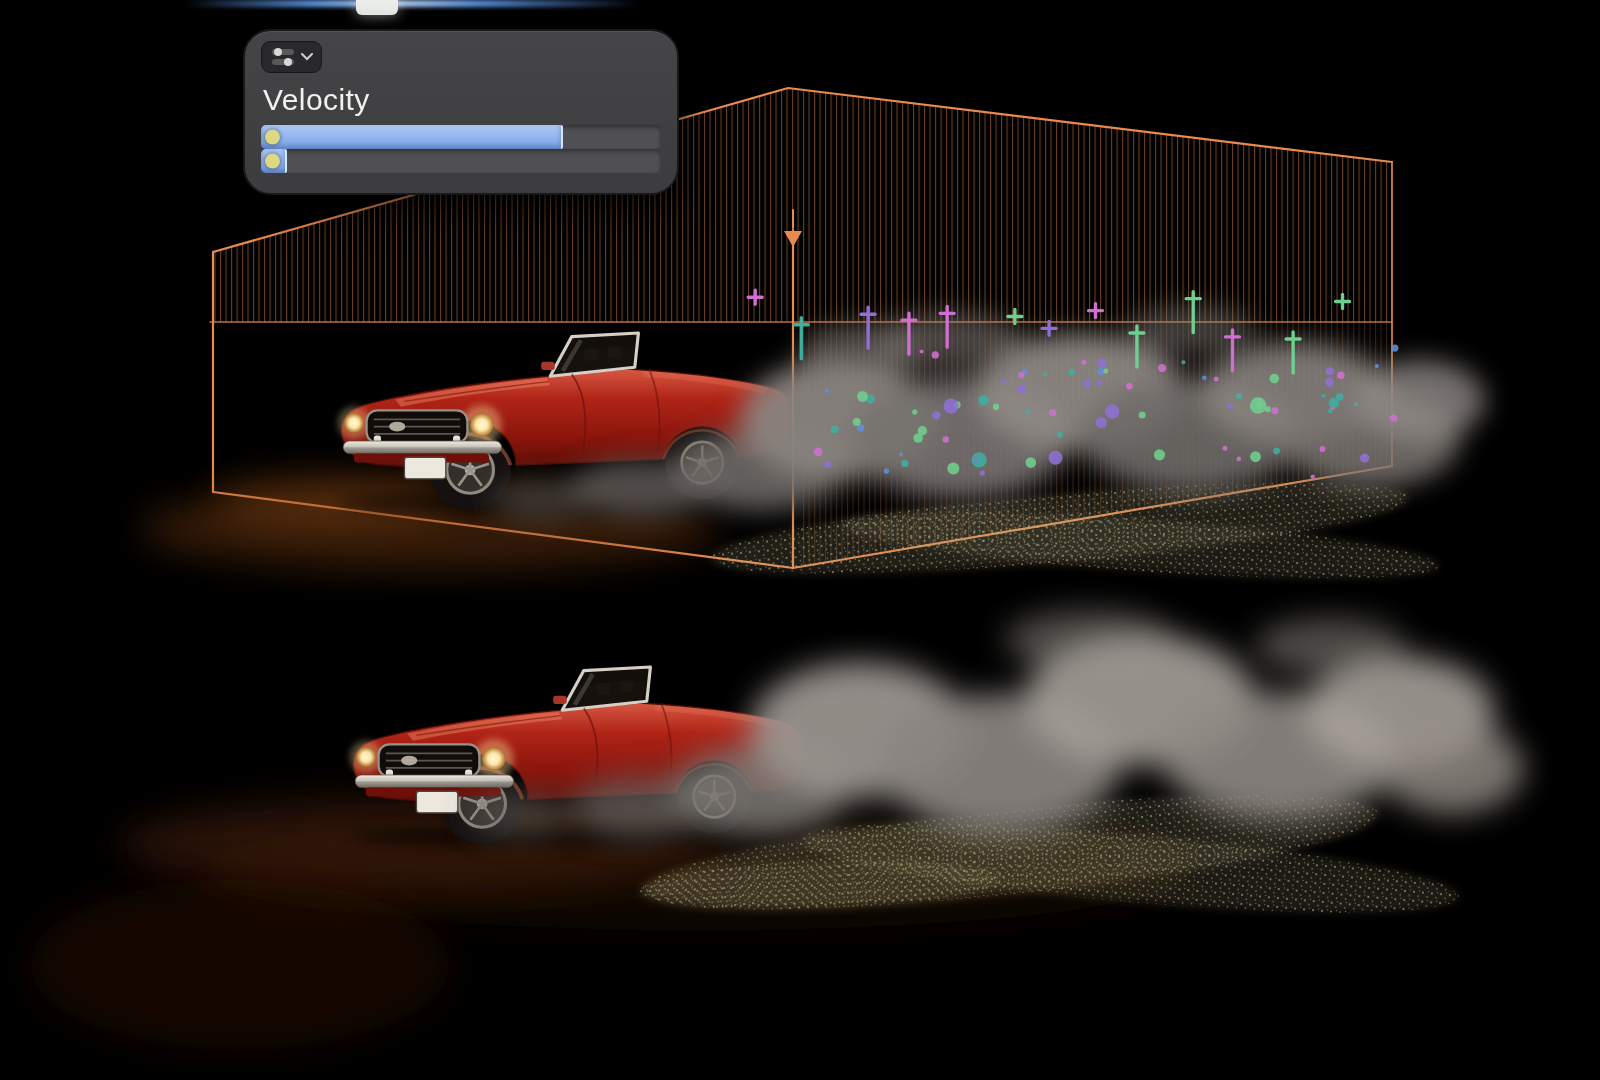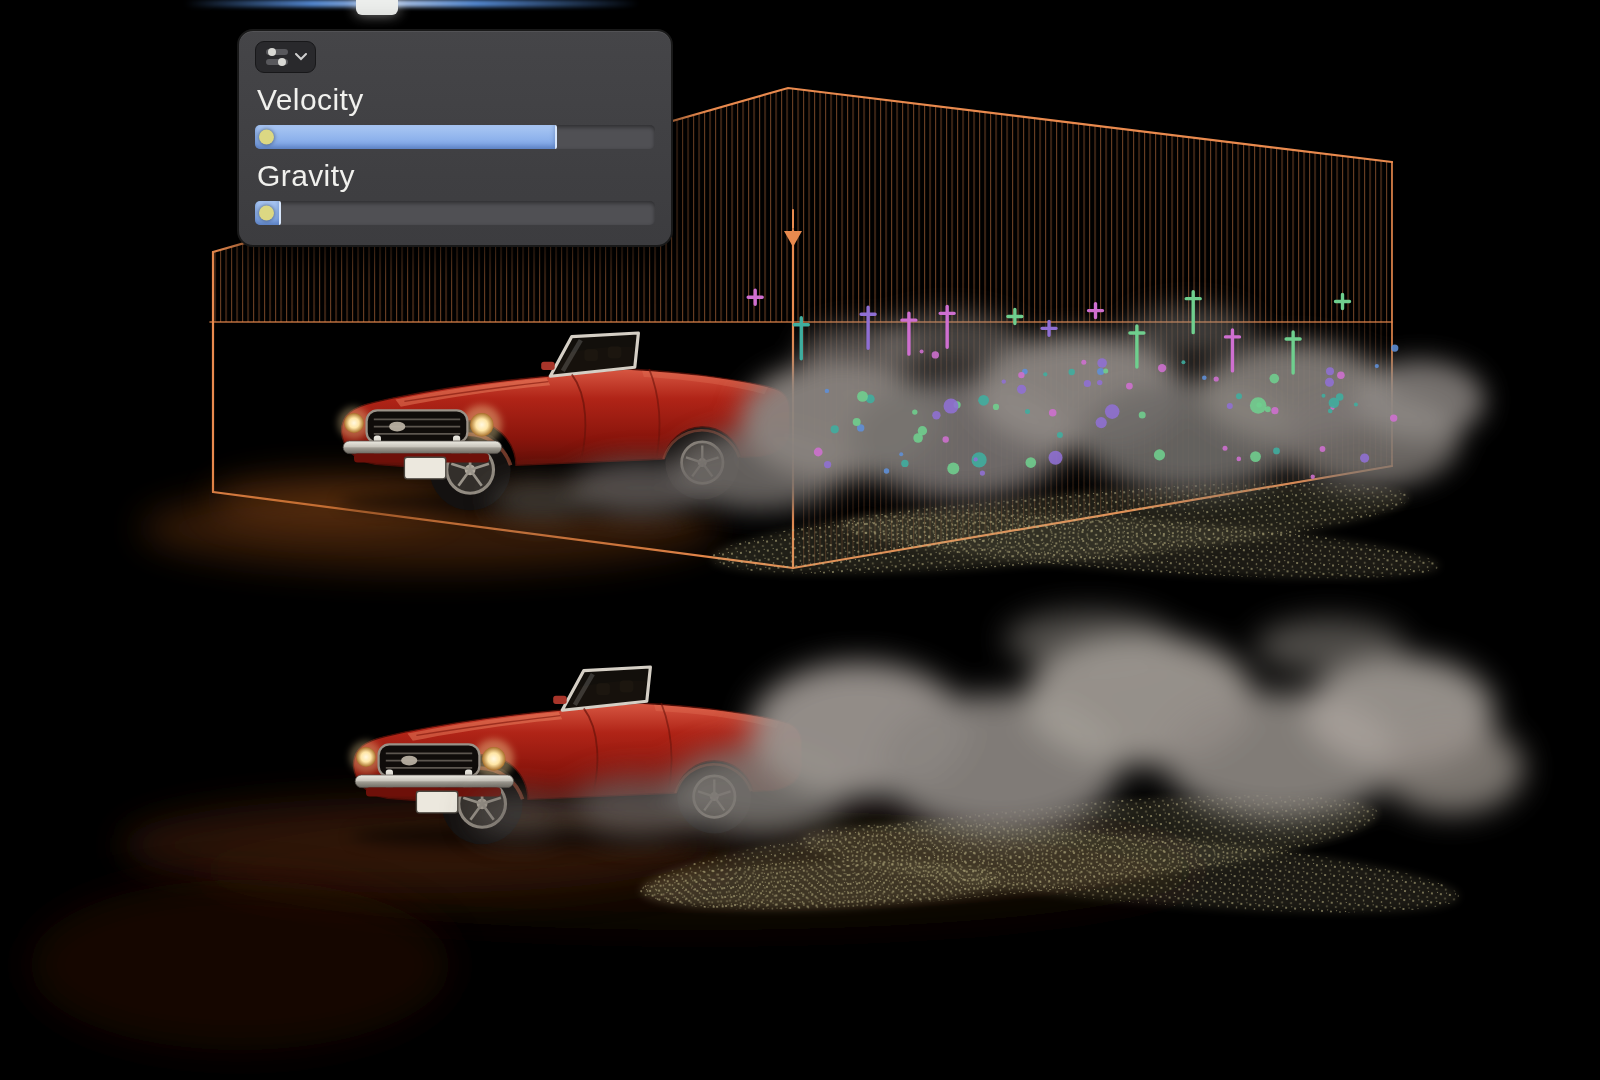--- a/index.html
+++ b/index.html
@@ -10,22 +10,22 @@
   svg.scene{position:absolute;left:0;top:0;width:1600px;height:1080px;}
 
   
   .top-glow{position:absolute;left:185px;top:0;width:455px;height:7px;
     background:linear-gradient(90deg,rgba(70,130,220,0),#5a92e0 28%,#bcd4f8 46%,#5a92e0 64%,rgba(70,130,220,0));
     filter:blur(2px);}
   .top-tab{position:absolute;left:356px;top:0;width:42px;height:15px;background:#eef0ee;
     border-radius:0 0 6px 6px;box-shadow:0 0 14px rgba(255,255,255,.55);}
 
   
-  .panel{position:absolute;left:237px;top:29px;width:436px;box-sizing:border-box;
-    padding:10px 16px 20px;border-radius:16px;border:2px solid #191919;
+  .panel{position:absolute;left:243px;top:29px;width:436px;box-sizing:border-box;
+    padding:10px 16px 20px;border-radius:28px;border:2px solid #191919;
     background:linear-gradient(#454548,var(--panel-bg,#3c3c3f));
     box-shadow:0 12px 38px rgba(0,0,0,.7), inset 0 1px 0 rgba(255,255,255,.08);}
   .preset-btn{display:inline-flex;align-items:center;gap:5px;background:#29292c;
     border:1px solid #18181a;border-radius:9px;padding:5px 8px;cursor:pointer;margin:0;}
   .slider-label{color:#f1f1ee;font-size:30px;letter-spacing:.4px;margin:10px 2px 8px;}
   .slider-track{position:relative;height:24px;border-radius:5px;cursor:pointer;
     background:var(--track-bg,#505054);box-shadow:inset 0 2px 4px rgba(0,0,0,.45);}
   .slider-fill{position:absolute;left:0;top:0;bottom:0;border-radius:5px 2px 2px 5px;
     background:linear-gradient(#aac8f4,#7ba3e6);border-right:2px solid #d7e6fb;
     box-shadow:inset 0 -3px 5px rgba(30,60,120,.35);}
@@ -352,20 +352,19 @@
 
     <div class="slider-group">
       <div class="slider-label">Velocity</div>
       <div class="slider-track">
         <div class="slider-fill" style="width: 75%;"></div>
         <div class="slider-handle"></div>
       </div>
     </div>
 
     <div class="slider-group">
-      <div class="slider-label">Gravity</div>
       <div class="slider-track">
         <div class="slider-fill" style="width: 6%;"></div>
         <div class="slider-handle"></div>
       </div>
     </div>
   </div>
 </div>
 
 </body></html>

